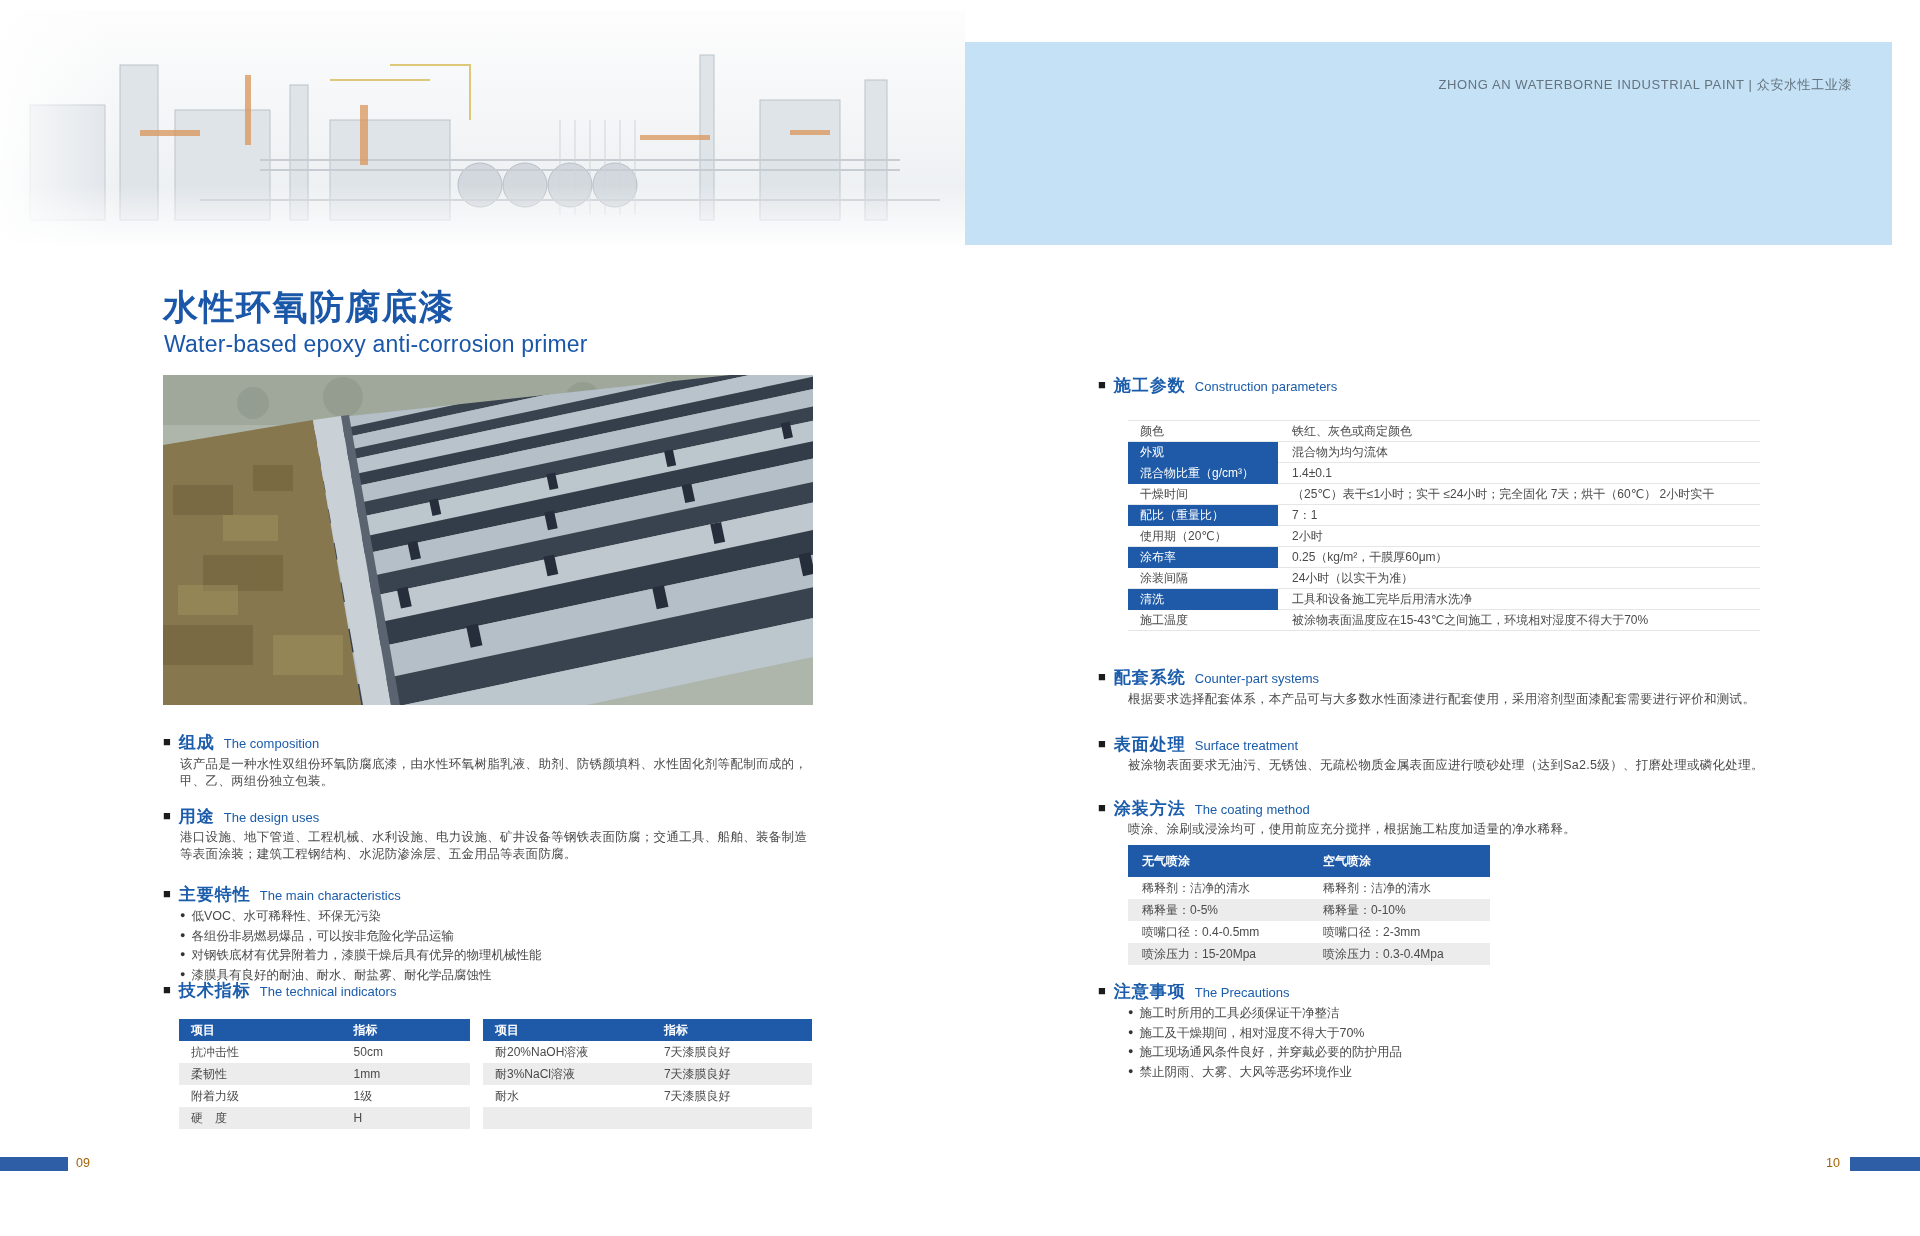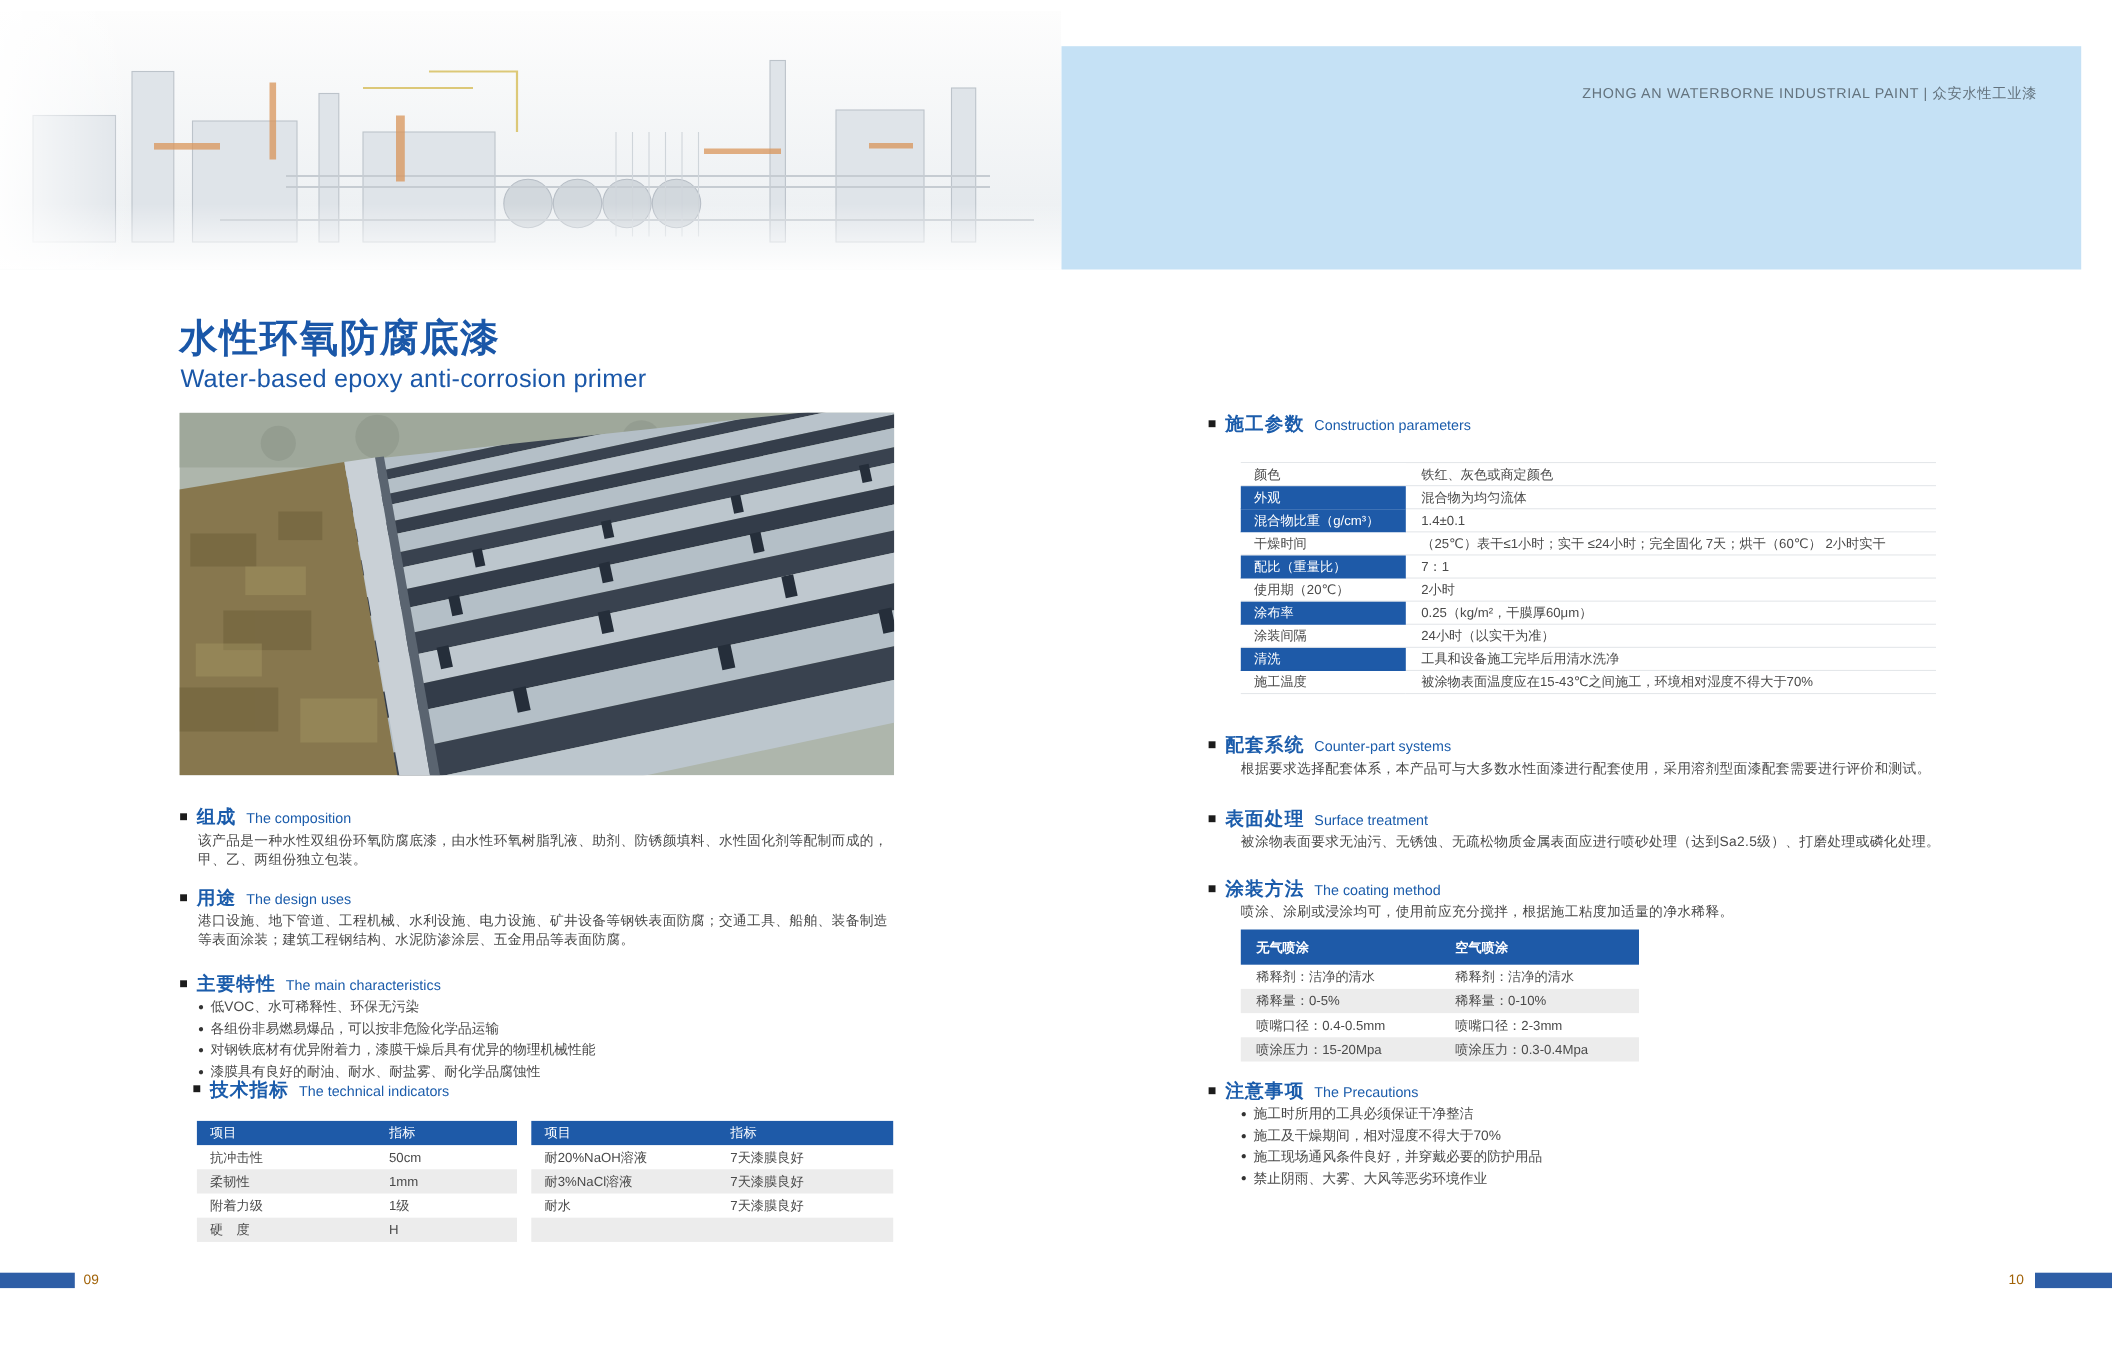--- a/index.html
+++ b/index.html
@@ -26,21 +26,21 @@
   .body-text{font-size:12.5px;color:#4a4a4a;line-height:17px;letter-spacing:.3px;}
   .bullets{list-style:none;margin:0;padding:0;font-size:12.5px;color:#4a4a4a;}
   .bullets li{line-height:19px;}
   .bullets li::before{content:"●";font-size:9px;margin-right:6px;vertical-align:1.5px;color:#333;}
   
   .ttable{left:179px;top:1019px;display:flex;font-size:12px;color:#4a4a4a;}
   .t-half{display:flex;flex-direction:column;}
   .t-left{width:291px;margin-right:13px;}
   .t-right{width:329px;}
   .trow{display:flex;height:22px;align-items:center;}
-  .trow.head{background:#1e5aa8;color:#ffffff;font-weight:normal;}
+  .trow.head{background:#1e5aa8;color:#ffffff;font-weight:bold;}
   .trow.odd{background:#ececec;}
   .t-left .tc1{width:60%;padding-left:12px;box-sizing:border-box;}
   .t-left .tc2{width:40%;}
   .t-right .tc1{width:55%;padding-left:12px;box-sizing:border-box;}
   .t-right .tc2{width:45%;}
   
   .ctable{left:1128px;top:420px;width:632px;font-size:12px;border-top:1px solid #e4e7ea;}
   .crow{display:flex;height:21px;align-items:stretch;}
   .clabel{width:150px;display:flex;align-items:center;padding-left:12px;color:#4a4a4a;background:#ffffff;border-bottom:1px solid #e4e7ea;box-sizing:border-box;white-space:nowrap;}
   .crow.blue .clabel{background:#1e5aa8;color:#ffffff;border-bottom:1px solid #1e5aa8;}
@@ -212,21 +212,21 @@
 <div class="abs sec-head" style="left:163px;top:883px;">
   <span class="sq">■</span><span class="zh">主要特性</span><span class="en">The main characteristics</span>
 </div>
 <ul class="abs bullets" style="left:180px;top:906px;">
   <li>低VOC、水可稀释性、环保无污染</li>
   <li>各组份非易燃易爆品，可以按非危险化学品运输</li>
   <li>对钢铁底材有优异附着力，漆膜干燥后具有优异的物理机械性能</li>
   <li>漆膜具有良好的耐油、耐水、耐盐雾、耐化学品腐蚀性</li>
 </ul>
 
-<div class="abs sec-head" style="left:163px;top:979px;margin-left:12px;">
+<div class="abs sec-head" style="left:163px;top:979px;">
   <span class="sq">■</span><span class="zh">技术指标</span><span class="en">The technical indicators</span>
 </div>
 <div class="abs ttable">
   <div class="t-half t-left">
     <div class="trow head">
       <div class="tc1">项目</div>
       <div class="tc2">指标</div>
     </div>
     <div class="trow">
         <div class="tc1">抗冲击性</div>

